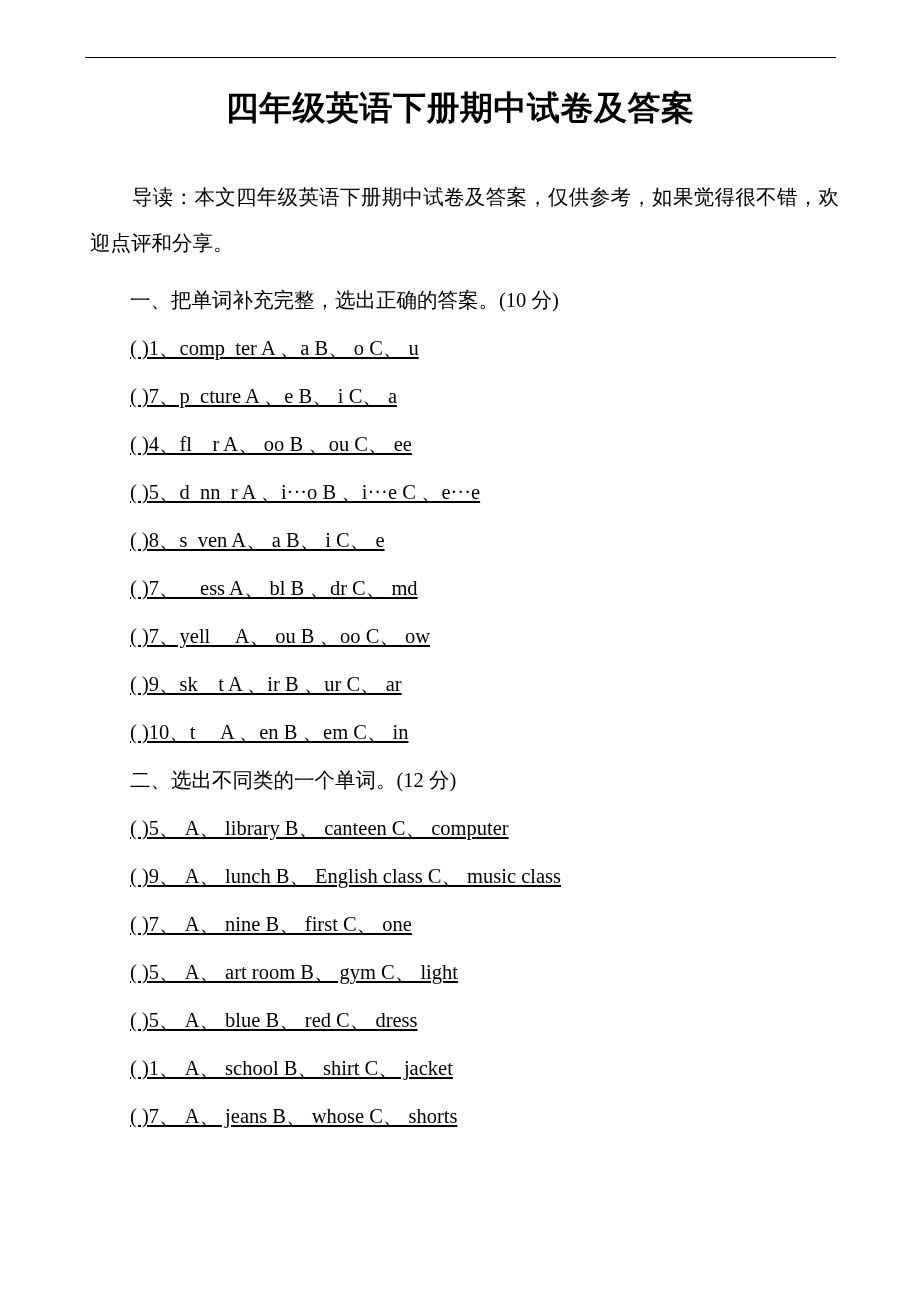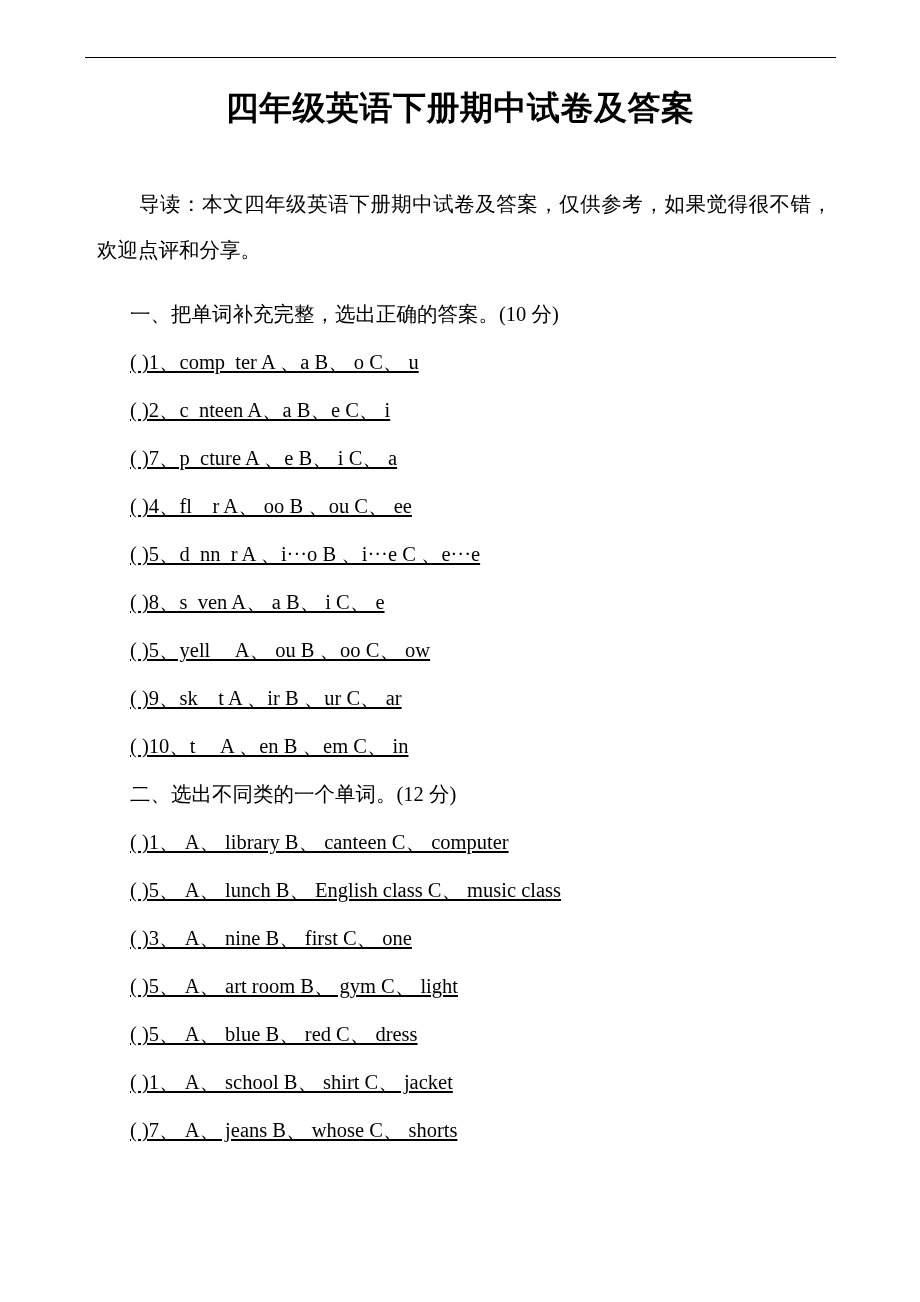--- a/index.html
+++ b/index.html
@@ -55,21 +55,21 @@
     left: 82px;
     top: 166px;
     width: 765px;
   }
 
   .para {
     font-size: 20.5px;
     line-height: 46px;
     text-align: justify;
     text-justify: inter-ideograph;
-    margin: 15px;
+    margin: 8px;
   }
   .para.indent {
     text-indent: 42px;
   }
 
   .section-heading {
     font-size: 20.5px;
     line-height: 48px;
     margin: 0;
     padding-left: 48px;
@@ -107,37 +107,37 @@
   <div class="body-block">
 
     <p class="para indent">导读：本文四年级英语下册期中试卷及答案，仅供参考，如果觉得很不错，欢迎点评和分享。</p>
 
     <div class="gap-after-intro"></div>
 
     <div>
       <p class="section-heading">一、把单词补充完整，选出正确的答案。(10 分)</p>
       <ul class="q-list">
         <li class="q-item">( )1、comp_ter A 、a B、  o C、  u</li>
-        <li class="q-item">( )2、c_nteen A、a B、e C、  i</li>
         <li class="q-item">( )7、p_cture A 、e B、  i C、  a</li>
         <li class="q-item">( )4、fl__r A、  oo B 、ou C、  ee</li>
         <li class="q-item">( )5、d_nn_r A 、i···o B 、i···e C 、e···e</li>
         <li class="q-item">( )8、s_ven A、  a B、  i C、  e</li>
-        <li class="q-item">( )5、yell__ A、  ou B 、oo C、  ow</li>
+        <li class="q-item">( )7、__ess A、  bl B 、dr C、  md</li>
+        <li class="q-item">( )7、yell__ A、  ou B 、oo C、  ow</li>
         <li class="q-item">( )9、sk__t A 、ir B 、ur C、  ar</li>
         <li class="q-item">( )10、t__ A 、en B 、em C、  in</li>
       </ul>
     </div>
 
     <div>
       <p class="section-heading">二、选出不同类的一个单词。(12 分)</p>
       <ul class="q-list">
-        <li class="q-item">( )1、  A、  library B、  canteen C、  computer</li>
-        <li class="q-item">( )5、  A、  lunch B、  English class C、  music class</li>
-        <li class="q-item">( )3、  A、  nine B、  first C、  one</li>
+        <li class="q-item">( )5、  A、  library B、  canteen C、  computer</li>
+        <li class="q-item">( )9、  A、  lunch B、  English class C、  music class</li>
+        <li class="q-item">( )7、  A、  nine B、  first C、  one</li>
         <li class="q-item">( )5、  A、  art room B、  gym C、  light</li>
         <li class="q-item">( )5、  A、  blue B、  red C、  dress</li>
         <li class="q-item">( )1、  A、  school B、  shirt C、  jacket</li>
         <li class="q-item">( )7、  A、  jeans B、  whose C、  shorts</li>
       </ul>
     </div>
 
   </div>
 </div>
 

